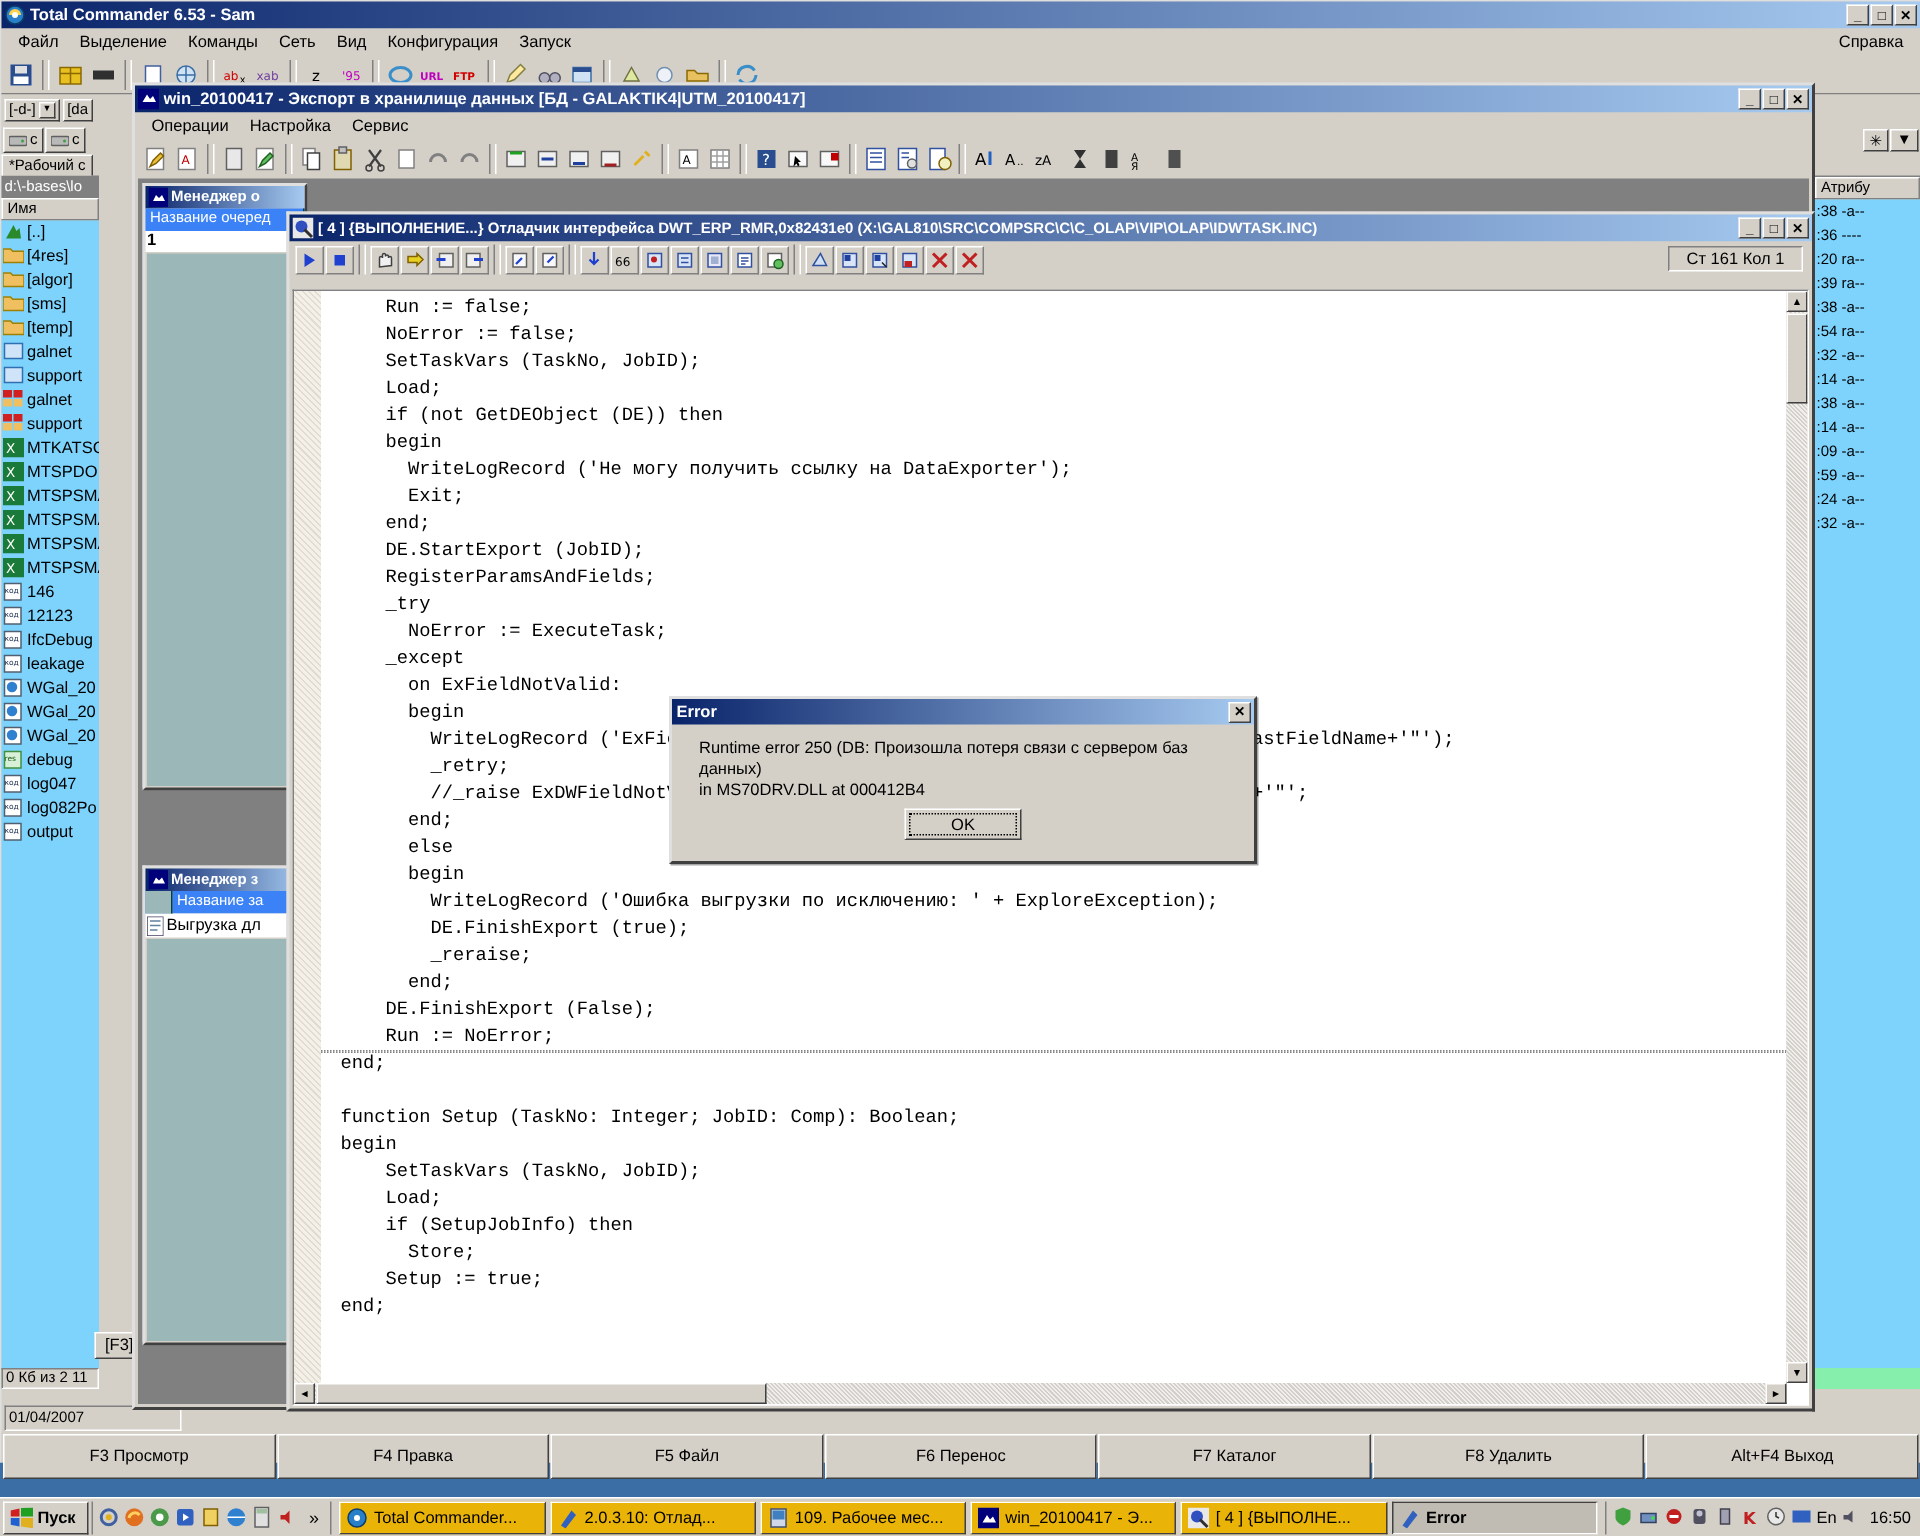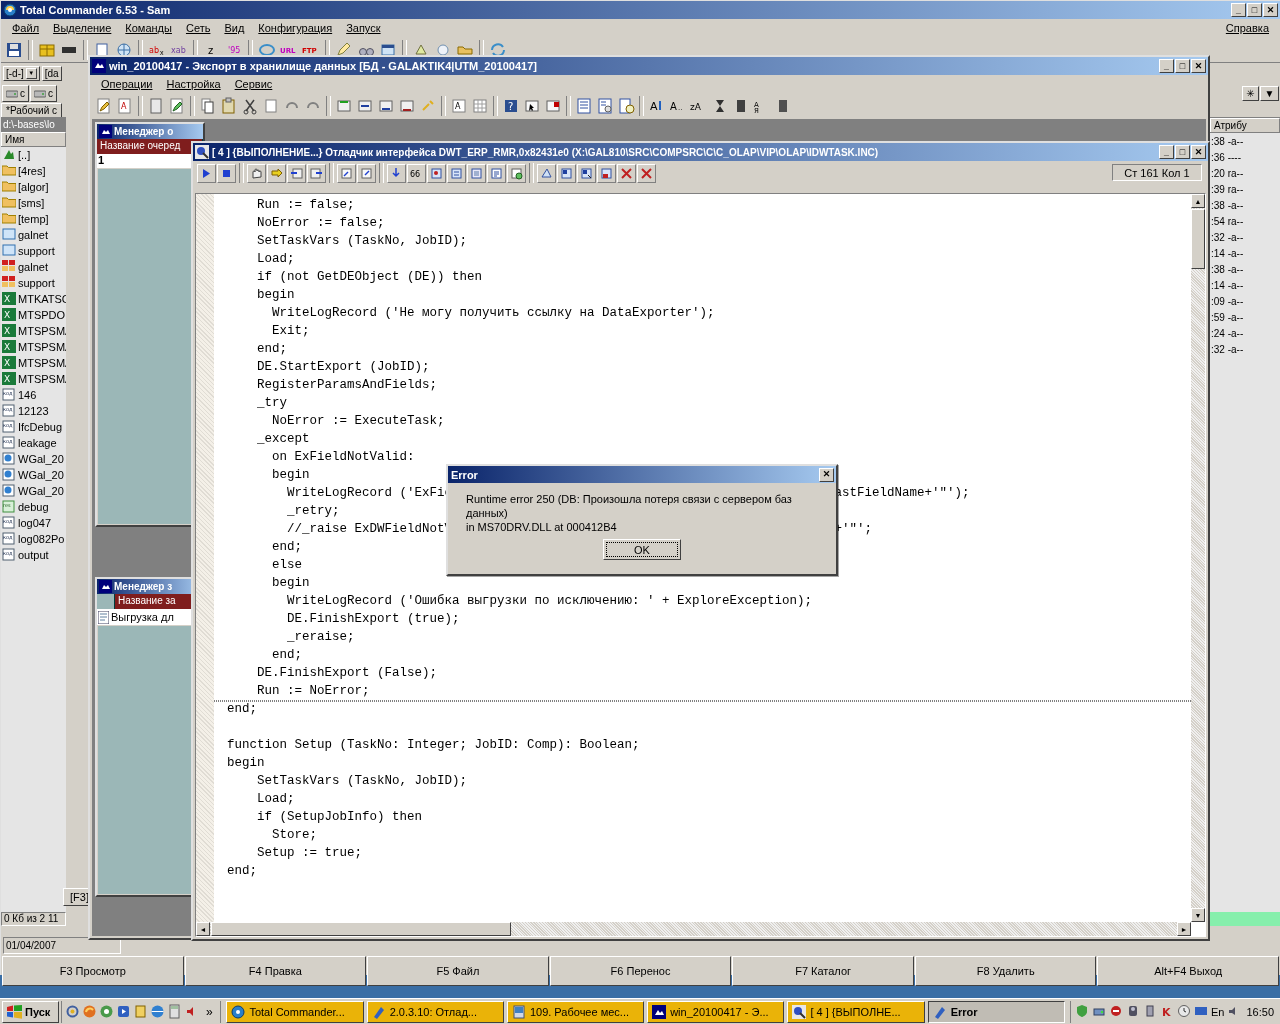--- a/index.html
+++ b/index.html
@@ -30,21 +30,21 @@
   .tb-buttons { display:flex; gap:1px; margin-right:2px; }
   .tb-btn {
     width:15px;height:14px; background:#d4d0c8; color:#000;
     font-family:"Liberation Sans",sans-serif; font-size:9px; font-weight:bold;
     display:flex;align-items:center;justify-content:center;
     border-top:1px solid #fff;border-left:1px solid #fff;
     border-right:1px solid #404040;border-bottom:1px solid #404040;
     line-height:1;
   }
   .menubar { height:18px; display:flex; align-items:center; gap:0; padding:0 4px; background:#d4d0c8; font-size:11px; color:#000; }
-  .menubar .mi { padding:2px 7px; white-space:nowrap;text-decoration:underline; }
+  .menubar .mi { padding:2px 7px; white-space:nowrap; }
   .menubar .spacer { flex:1; }
 
   
   #tc-toolbar { height:26px; background:#d4d0c8; display:flex; align-items:center; padding:2px 3px; gap:2px;
      border-bottom:1px solid #808080; }
   .tbicon { width:20px;height:20px; flex:none; display:flex;align-items:center;justify-content:center; font-size:9px;}
   .tbsep { width:5px;height:20px; border-left:1px solid #808080; border-right:1px solid #fff; margin:0 2px; flex:none;}
 
   
   #tc-drivebar { height:20px; display:flex; align-items:center; gap:2px; padding:1px 2px; background:#d4d0c8;}
@@ -64,21 +64,21 @@
      border-top:1px solid #fff;border-left:1px solid #fff;border-right:1px solid #404040;border-bottom:1px solid #404040;
      display:flex;align-items:center;justify-content:center;font-size:6px;}
   .tabstrip { height:16px; background:#d4d0c8; display:flex; align-items:center; font-size:10px;
      border-bottom:1px solid #808080;}
   .tab-active { padding:1px 4px; font-weight:normal; border-top:1px solid #fff; border-left:1px solid #fff;
      border-right:1px solid #404040; background:#d4d0c8; white-space:nowrap; overflow:hidden;}
   .pathbar { height:14px; background:#808080; color:#fff; font-size:10px; padding:1px 2px; white-space:nowrap; overflow:hidden;}
   .colhdr { height:15px; display:flex; background:#d4d0c8; font-size:10px; border-bottom:1px solid #808080;}
   .colhdr > div { padding:1px 3px; border-right:1px solid #808080; border-top:1px solid #fff; border-left:1px solid #fff;
      white-space:nowrap; overflow:hidden;}
-  .filelist { flex:1; background:#e5e5e5; overflow:hidden; }
+  .filelist { flex:1; background:#7dd3fc; overflow:hidden; }
   .frow { display:flex; align-items:center; height:16px; font-size:11px; color:#000; white-space:nowrap; padding-left:1px;}
   .fico { width:14px;height:14px;margin-right:2px;flex:none; position:relative;}
   .fname { overflow:hidden; }
   .panel-foot { height:14px; background:#86efac; }
   .footbox { height:14px; border:1px solid #808080; border-right-color:#fff;border-bottom-color:#fff;
      font-size:10px; padding:0 2px; background:#d4d0c8; white-space:nowrap; overflow:hidden;}
 
   
   #tc-btnbar { position:absolute; left:0; right:0; bottom:0; height:20px; display:flex; gap:1px; padding:1px 1px; background:#d4d0c8;}
   #tc-btnbar .fbtn { flex:1; height:30px; display:flex;align-items:center;justify-content:center; font-size:11px;
@@ -101,21 +101,21 @@
   #exp-toolbar { height:26px; background:#d4d0c8; display:flex; align-items:center; padding:2px 4px; gap:1px;}
   #exp-client { position:absolute; left:2px; right:2px; top:62px; bottom:2px; background:#808080; }
 
   
   .mini-win { position:absolute; background:#d4d0c8;
      border-top:2px solid #dfdfdf; border-left:2px solid #dfdfdf;
      border-right:2px solid #404040; border-bottom:2px solid #404040; }
   .mini-title { height:15px; display:flex;align-items:center;
      background:linear-gradient(90deg,#0a246a,#a6caf0); color:#fff; font-size:10px; font-weight:bold; padding-left:2px;}
   .mini-ico { width:13px;height:13px;margin-right:2px;flex:none;}
-  .grid-hdr { height:15px; background:#7f1d1d; color:#fff; font-size:10px; display:flex;}
+  .grid-hdr { height:15px; background:#3b82f6; color:#fff; font-size:10px; display:flex;}
   .grid-hdr div { padding:1px 3px; border-right:1px solid #004040; white-space:nowrap;}
 
   
   #dbg-window {
     position:absolute; left:191px; top:141px; width:1019px; height:800px;
     background:#d4d0c8;
     border-top:2px solid #dfdfdf; border-left:2px solid #dfdfdf;
     border-right:2px solid #404040; border-bottom:2px solid #404040;
   }
   #dbg-toolbar { height:24px; display:flex; align-items:center; padding:2px 4px; gap:1px; background:#d4d0c8; position:relative;}

